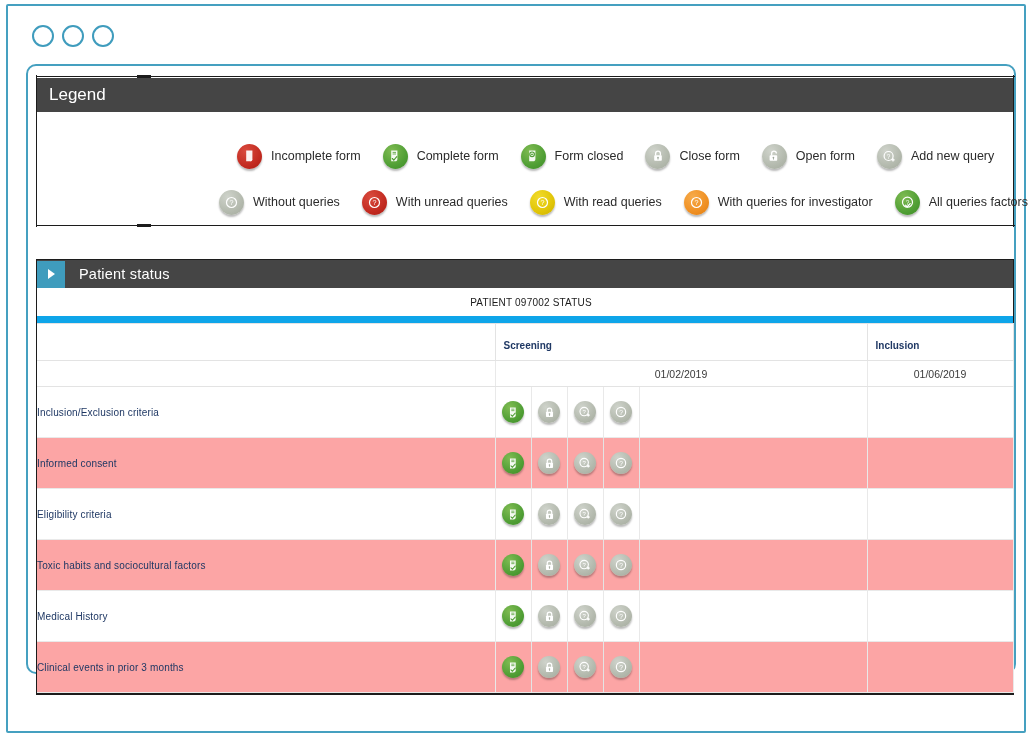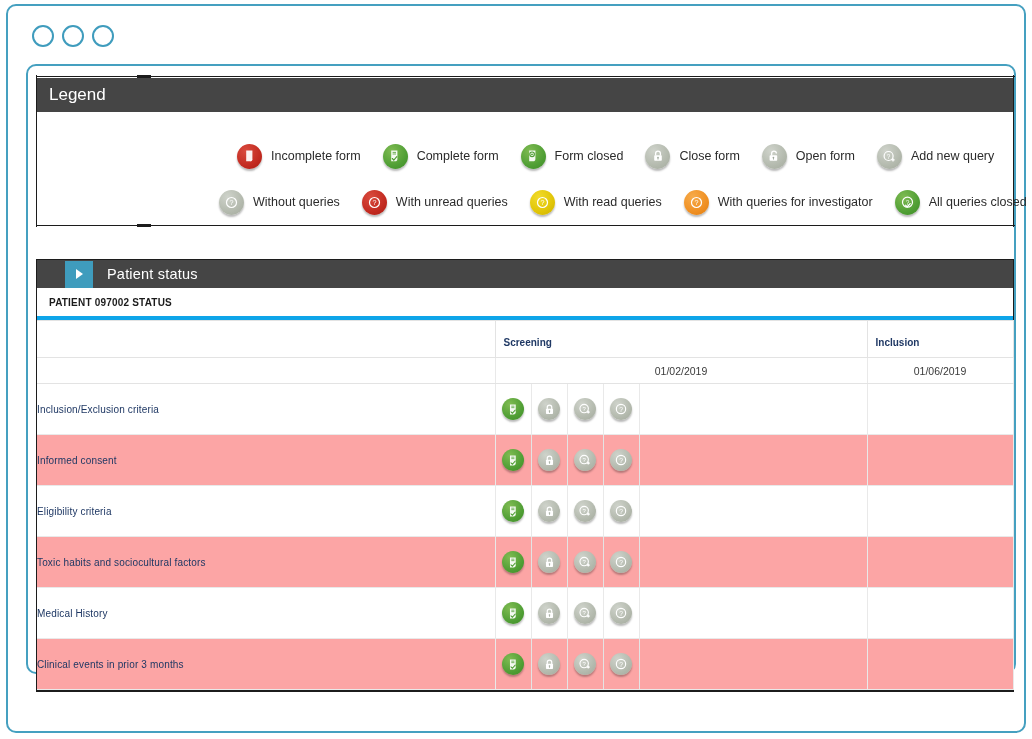--- a/index.html
+++ b/index.html
@@ -10,21 +10,21 @@
     background: #ffffff;
     font-family: "Liberation Sans", sans-serif;
   }
 
   
   .outer-frame {
     position: absolute;
     left: 6px; top: 4px;
     width: 1020px; height: 729px;
     border: 2px solid #45a0c0;
-    border-radius: 10px;
+    border-radius: 2px;
     background: #ffffff;
   }
   .inner-frame {
     position: absolute;
     left: 18px; top: 58px;
     width: 990px; height: 610px;
     border: 2px solid #45a0c0;
     border-radius: 10px 10px 10px 10px;
     background: #ffffff;
   }
@@ -130,21 +130,20 @@
     border-right: 1px solid #1c1c1c;
     border-bottom: 2px solid #1c1c1c;
   }
   .status-header {
     position: relative;
     height: 29px;
     background: #454545;
     display: flex;
     align-items: center;
     border-top: 1px solid #1c1c1c;
-    padding-left: 28px;
   }
   .expander {
     width: 28px; height: 27px;
     background: #3f9cbd;
     display: flex;
     align-items: center;
     justify-content: center;
     margin-left: 0;
     flex: 0 0 auto;
   }
@@ -156,25 +155,26 @@
   }
   .status-title {
     color: #ffffff;
     font-size: 14.5px;
     margin-left: 14px;
     letter-spacing: 0.2px;
   }
 
   .status-sub {
     font-size: 10px;
-    font-weight: bold;
+    font-weight: normal;
     color: #1b1b1b;
     padding: 9px 0 8px 12px;
     letter-spacing: 0.2px;
-    border-bottom: 4px solid #0ea5e9;
+    border-bottom: 7px solid #0ea5e9;
+    text-align: center;
   }
 
   table.status-table {
     width: 100%;
     border-collapse: collapse;
     table-layout: fixed;
   }
   table.status-table col.c-name { width: 458px; }
   table.status-table col.c-scr  { width: 372px; }
   table.status-table col.c-inc  { width: 146px; }
@@ -383,21 +383,21 @@
         </div>
 
         <div class="legend-item">
           <span class="ico green">
             <svg width="15" height="15" viewBox="0 0 15 15">
               <circle cx="7.5" cy="7.2" r="5" fill="none" stroke="#ffffff" stroke-width="1.2"></circle>
               <text x="7.5" y="9.6" font-size="6.6" fill="#ffffff" text-anchor="middle" font-family="Liberation Sans, sans-serif">?</text>
               <path d="M5.6 10.2l1.5 1.8 3-3.4" stroke="#ffffff" stroke-width="1.3" fill="none" stroke-linecap="round"></path>
             </svg>
           </span>
-          <span class="lbl">All queries closed</span>
+          <span class="lbl">All queries factors</span>
         </div>
 
       </div>
     </div>
   </div>
 
   <div class="status-panel">
 
     <div class="status-header">
       <div class="expander">

